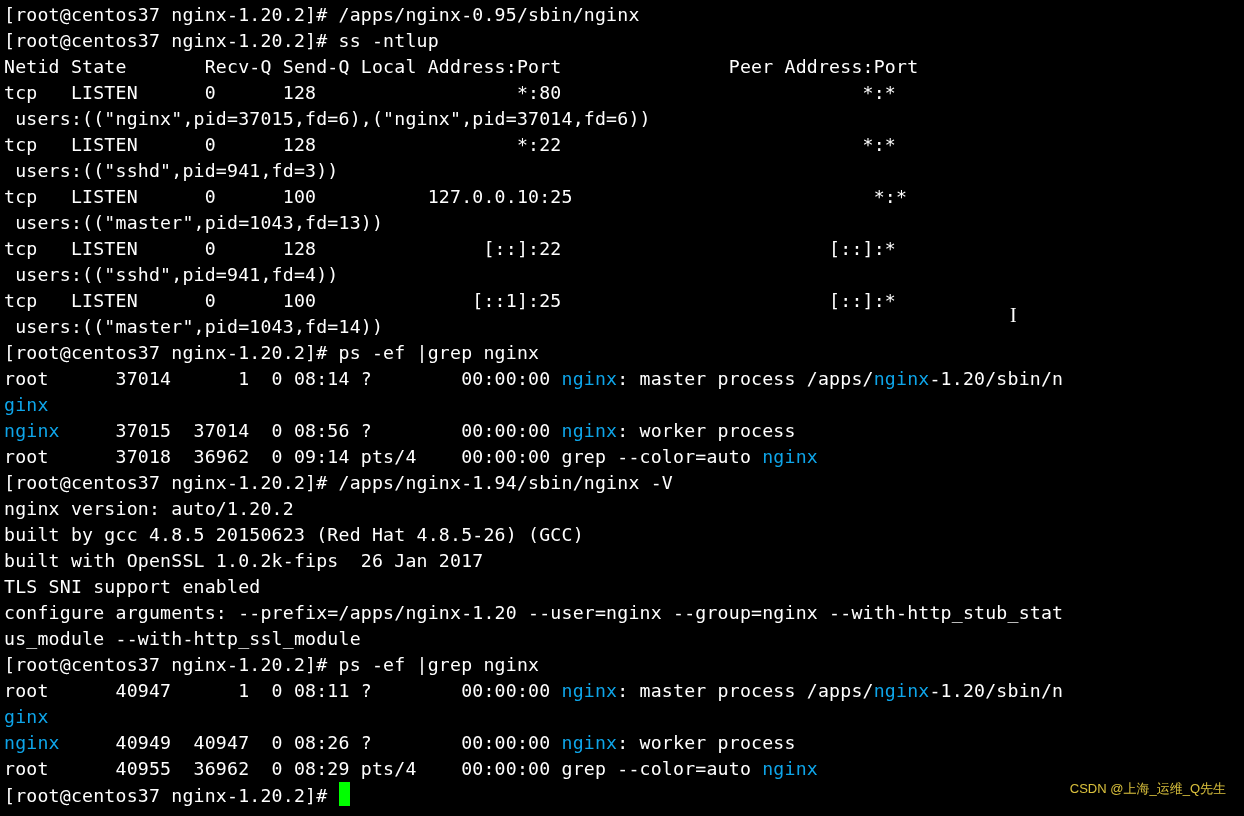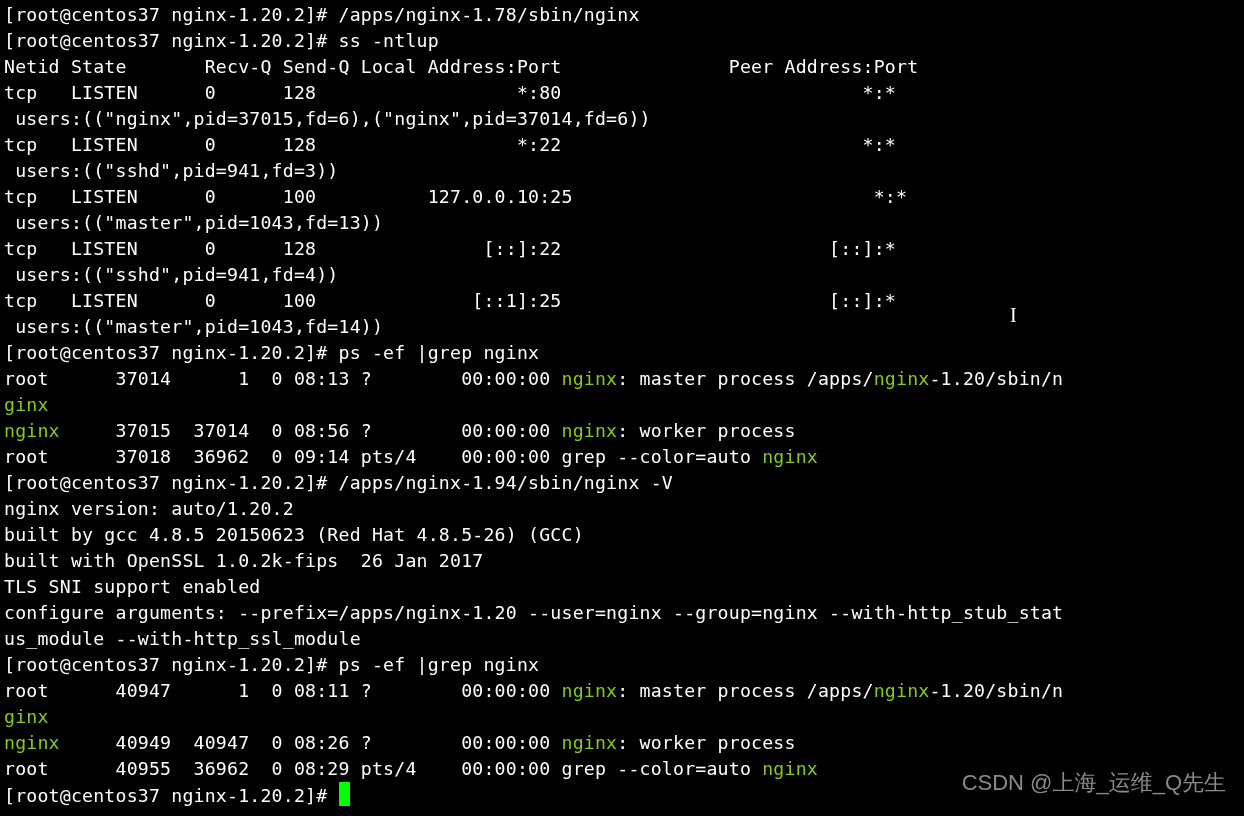--- a/index.html
+++ b/index.html
@@ -1,39 +1,39 @@
 <!DOCTYPE html>
 <html><head>
 <meta charset="utf-8">
 <style>
   html,body{margin:0;padding:0;background:#000;color:#fff;width:1244px;height:816px;overflow:hidden}
   pre{margin:0;padding:2px 0 0 4px;font-family:"DejaVu Sans Mono","Liberation Mono","Courier New",monospace;font-size:18.2px;line-height:26px;letter-spacing:0.2px;white-space:pre}
-  .r{color:#84cc16}
+  .r{color:#0ea5e9}
   .cur{background:#00ff00;display:inline-block;width:11px;height:24px;vertical-align:-4px}
-  .wm{position:absolute;right:18px;bottom:18px;color:#a3a3a3;opacity:0.85;font-family:sans-serif;font-size:22px}
+  .wm{position:absolute;right:18px;bottom:18px;color:#fde047;opacity:0.85;font-family:sans-serif;font-size:13px}
   .tc{position:absolute;color:#fff;left:1010px;top:304px;font-family:serif;font-size:20px}
 </style>
 </head>
 <body>
 
-<pre id="term"><span><span>[root@centos37 nginx-1.20.2]# /apps/nginx-1.78/sbin/nginx</span></span>
+<pre id="term"><span><span>[root@centos37 nginx-1.20.2]# /apps/nginx-0.95/sbin/nginx</span></span>
 <span><span>[root@centos37 nginx-1.20.2]# ss -ntlup</span></span>
 <span><span>Netid State       Recv-Q Send-Q Local Address:Port               Peer Address:Port</span></span>
 <span><span>tcp   LISTEN      0      128                  *:80                           *:*</span></span>
 <span><span> users:(("nginx",pid=37015,fd=6),("nginx",pid=37014,fd=6))</span></span>
 <span><span>tcp   LISTEN      0      128                  *:22                           *:*</span></span>
 <span><span> users:(("sshd",pid=941,fd=3))</span></span>
 <span><span>tcp   LISTEN      0      100          127.0.0.10:25                           *:*</span></span>
 <span><span> users:(("master",pid=1043,fd=13))</span></span>
 <span><span>tcp   LISTEN      0      128               [::]:22                        [::]:*</span></span>
 <span><span> users:(("sshd",pid=941,fd=4))</span></span>
 <span><span>tcp   LISTEN      0      100              [::1]:25                        [::]:*</span></span>
 <span><span> users:(("master",pid=1043,fd=14))</span></span>
 <span><span>[root@centos37 nginx-1.20.2]# ps -ef |grep nginx</span></span>
-<span><span>root      37014      1  0 08:13 ?        00:00:00 </span><span class="r">nginx</span><span>: master process /apps/</span><span class="r">nginx</span><span>-1.20/sbin/n</span></span>
+<span><span>root      37014      1  0 08:14 ?        00:00:00 </span><span class="r">nginx</span><span>: master process /apps/</span><span class="r">nginx</span><span>-1.20/sbin/n</span></span>
 <span><span class="r">ginx</span></span>
 <span><span class="r">nginx</span><span>     37015  37014  0 08:56 ?        00:00:00 </span><span class="r">nginx</span><span>: worker process</span></span>
 <span><span>root      37018  36962  0 09:14 pts/4    00:00:00 grep --color=auto </span><span class="r">nginx</span></span>
 <span><span>[root@centos37 nginx-1.20.2]# /apps/nginx-1.94/sbin/nginx -V</span></span>
 <span><span>nginx version: auto/1.20.2</span></span>
 <span><span>built by gcc 4.8.5 20150623 (Red Hat 4.8.5-26) (GCC)</span></span>
 <span><span>built with OpenSSL 1.0.2k-fips  26 Jan 2017</span></span>
 <span><span>TLS SNI support enabled</span></span>
 <span><span>configure arguments: --prefix=/apps/nginx-1.20 --user=nginx --group=nginx --with-http_stub_stat</span></span>
 <span><span>us_module --with-http_ssl_module</span></span>

